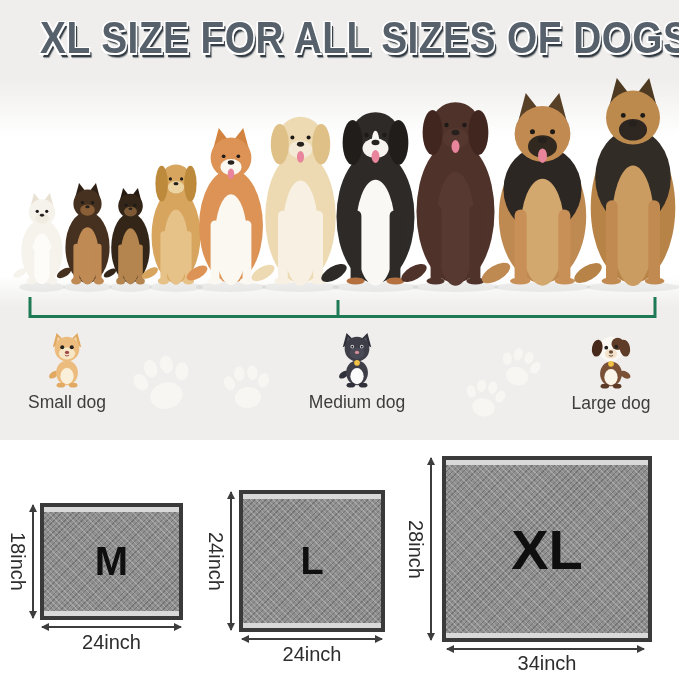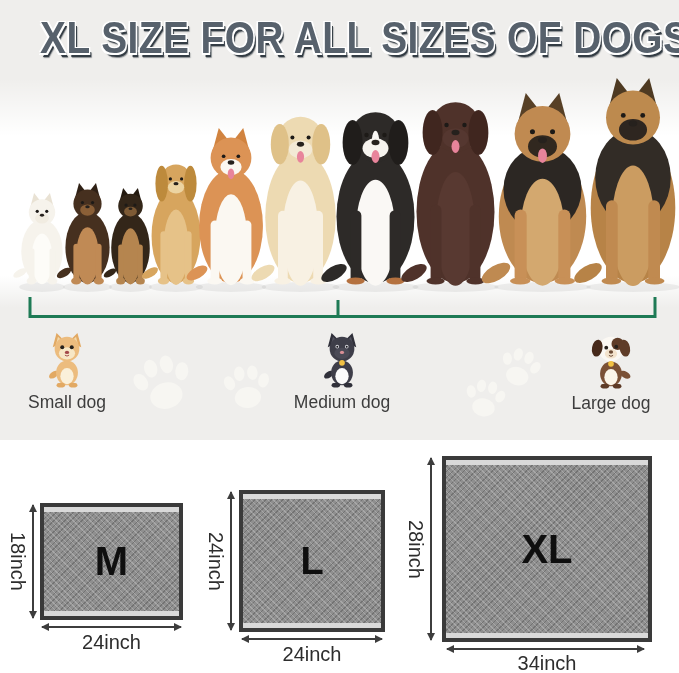--- a/index.html
+++ b/index.html
@@ -19,38 +19,38 @@
   #dogs-svg{position:absolute;left:0;top:70px;width:679px;height:225px;}
 
   
   .bracket-svg{position:absolute;left:0;top:294px;width:679px;height:32px;}
   .bracket-svg path{stroke:var(--accent-green,#1e7a55);stroke-width:3;fill:none;}
 
   
   .group{position:absolute;width:110px;display:flex;flex-direction:column;align-items:center;}
   .group .label{margin-top:4px;font-size:17.5px;color:var(--text-dark,#3c3c3c);}
   #group-small{left:12px;top:331px;}
-  #group-medium{left:287px;top:331px;}
+  #group-medium{left:302px;top:331px;}
   #group-large{left:556px;top:332px;}
 
   .paw{position:absolute;color:#f7f6f2;}
 
   
   .panel{position:absolute;left:0;top:440px;width:679px;height:233px;background:var(--panel-bg,#fff);}
 
   .pad{position:absolute;border:4px solid var(--pad-frame,#3a3a3a);box-sizing:border-box;
        display:flex;flex-direction:column;}
   .pad-strip{height:5px;background:var(--pad-strip,#d9d9d9);flex:0 0 auto;}
   .pad-core{flex:1;display:flex;align-items:center;justify-content:center;
     font-weight:bold;color:#0f0f0f;background-color:var(--pad-fill,#8f8f8f);
     background-image:repeating-linear-gradient(45deg,rgba(255,255,255,.22) 0 1px,rgba(255,255,255,0) 1px 4px),
                      repeating-linear-gradient(-45deg,rgba(0,0,0,.20) 0 1px,rgba(0,0,0,0) 1px 4px);}
   #pad-m {left:40px; top:503px;width:143px;height:117px;}  #pad-m  .pad-core{font-size:40px;}
   #pad-l {left:239px;top:490px;width:146px;height:142px;}  #pad-l  .pad-core{font-size:38px;}
-  #pad-xl{left:442px;top:456px;width:210px;height:186px;}  #pad-xl .pad-core{font-size:40px;}
+  #pad-xl{left:442px;top:456px;width:210px;height:186px;}  #pad-xl .pad-core{font-size:56px;}
 
   
   .arr-v{position:absolute;width:2px;background:var(--dim-line,#3d3d3d);}
   .arr-v::before{content:"";position:absolute;top:-1px;left:-3.5px;width:0;height:0;
     border-left:4.5px solid transparent;border-right:4.5px solid transparent;
     border-bottom:8px solid var(--dim-line,#3d3d3d);}
   .arr-v::after{content:"";position:absolute;bottom:-1px;left:-3.5px;width:0;height:0;
     border-left:4.5px solid transparent;border-right:4.5px solid transparent;
     border-top:8px solid var(--dim-line,#3d3d3d);}
   .arr-h{position:absolute;height:2px;background:var(--dim-line,#3d3d3d);}

